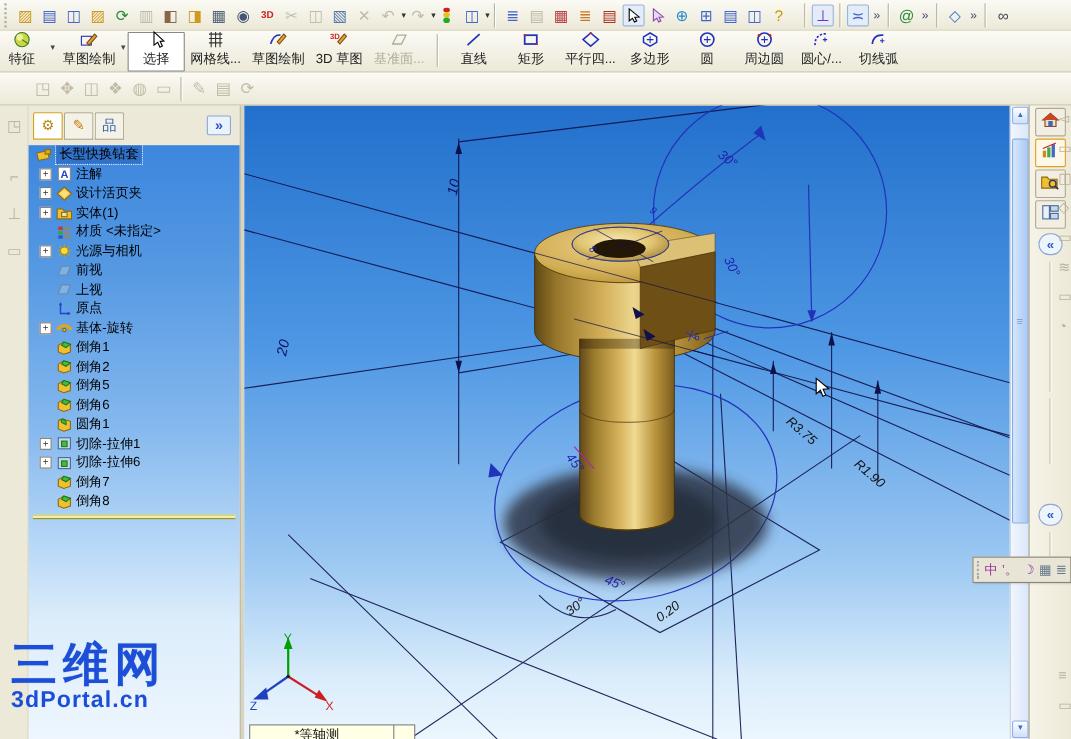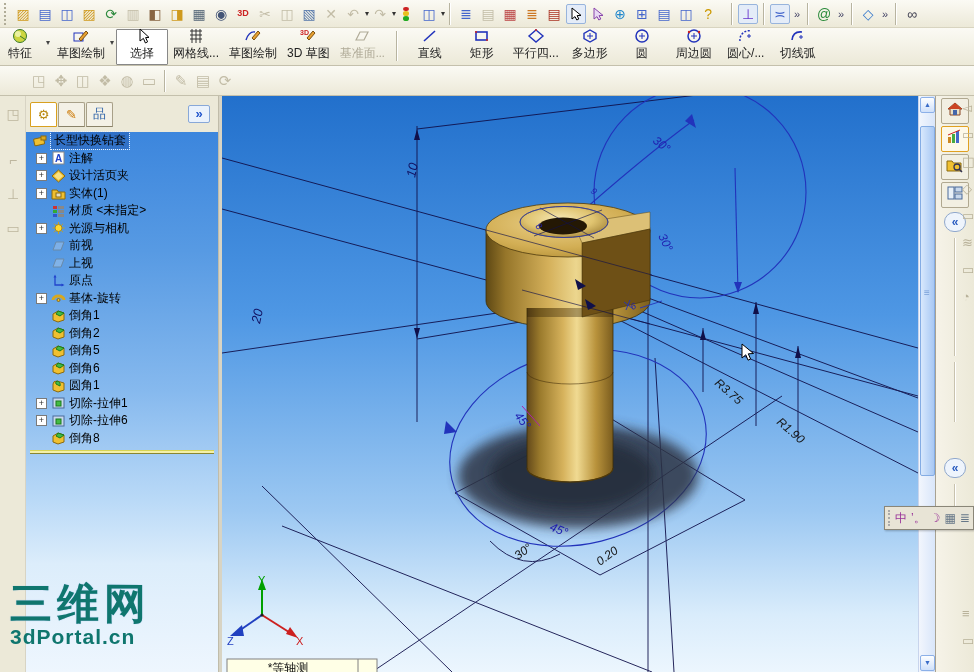--- a/index.html
+++ b/index.html
@@ -20,21 +20,21 @@
   .ovf { font-size:11px; color:#446; width:12px; text-align:center; }
   .traffic { width:8px; height:18px; display:flex; flex-direction:column; justify-content:space-between; padding:2px 0; }
   .traffic i { width:6px; height:5px; border-radius:50%; display:block; }
   .dd { font-size:8px; color:#333; margin-left:1px; }
 
   
   .btn2 { min-width:52px; height:36px; display:flex; flex-direction:column; align-items:center;
           justify-content:flex-end; padding:1px 4px 2px; font-size:12px; color:#222; border:1px solid transparent; }
   .btn2 svg { display:block; }
   .btn2.pressed { background:#fff; border:1px solid #888; border-radius:1px; }
-  .btn2.dis { color:#b0ab98;font-family:Liberation Serif, serif; }
+  .btn2.dis { color:#b0ab98; }
   .btn2 .lbl { white-space:nowrap; margin-top:1px; }
   .drop { font-size:8px; color:#444; align-self:center; margin:0 2px 10px 0; }
 
   #tb3 .icon16 { color:#b5ae96; font-size:15px; }
 
   
   #leftstrip { position:absolute; left:0; top:96px; width:26px; height:576px; background:#ece9d8;
                border-right:1px solid #d8d4c4; }
   #leftstrip .icon16 { position:absolute; left:2px; color:#bdb69e; }
 
@@ -82,21 +82,21 @@
   .tprule { width:2px; height:118px; margin:6px auto; border-left:1px solid #c8c2ae; border-right:1px solid #fff; }
   #edgeicons span { position:absolute; left:962px; width:20px; height:20px; color:#b9b29a; font-size:13px; }
 
   
   #ime { position:absolute; left:884px; top:506px; width:90px; height:24px; background:#e8e4d6;
          border:1px solid #8a8678; box-shadow:1px 1px 2px rgba(0,0,0,.25); display:flex; align-items:center; padding-left:3px; }
   #ime .g { border-left:2px dotted #aaa; height:16px; margin-right:3px; }
   #ime span.k { font-size:12px; margin:0 2px; line-height:1; }
 
   
-  #wm { position:absolute; left:10px; top:582px; z-index:40; pointer-events:none; color:#0f766e; }
+  #wm { position:absolute; left:10px; top:582px; z-index:40; pointer-events:none; color:#1d4ed8; }
   #wm .l1 { font-size:42px; font-weight:bold; letter-spacing:5px; line-height:44px; text-shadow:0 0 1px #8ab4e0; }
   #wm .l2 { font-size:21px; font-weight:bold; letter-spacing:1px; line-height:22px; }
 </style>
 </head>
 <body>
 
 <div class="tb" id="tb1">
   <span class="grip"></span>
   <span id="tb1main" style="display:flex;align-items:center;">
       <span class="icon16" style="color: rgb(207, 154, 30);">▨</span>
@@ -514,20 +514,30 @@
       </div>
       <div class="trow child">
         <span class="plus">+</span>
         <span class="ticon">
           <svg xmlns="http://www.w3.org/2000/svg" width="15" height="14">
             <rect x="2" y="2" width="11" height="10" fill="#c8d8ec" stroke="#4a6a9a"></rect>
             <rect x="5" y="5" width="5" height="5" fill="#44bb44" stroke="#1a7a1a"></rect>
           </svg>
         </span>
         <span class="tlabel">切除-拉伸6</span>
+      </div>
+      <div class="trow child">
+        <span class="noplus"></span>
+        <span class="ticon">
+          <svg xmlns="http://www.w3.org/2000/svg" width="15" height="14">
+            <path d="M2,5 L7,2 L13,4 V11 L7,13 L2,11 Z" fill="#f0c030" stroke="#8a6a10"></path>
+            <polygon points="7,2 13,4 9,7 5,5" fill="#44bb44" stroke="#1a7a1a"></polygon>
+          </svg>
+        </span>
+        <span class="tlabel">倒角7</span>
       </div>
       <div class="trow child">
         <span class="noplus"></span>
         <span class="ticon">
           <svg xmlns="http://www.w3.org/2000/svg" width="15" height="14">
             <path d="M2,5 L7,2 L13,4 V11 L7,13 L2,11 Z" fill="#f0c030" stroke="#8a6a10"></path>
             <polygon points="7,2 13,4 9,7 5,5" fill="#44bb44" stroke="#1a7a1a"></polygon>
           </svg>
         </span>
         <span class="tlabel">倒角8</span>

